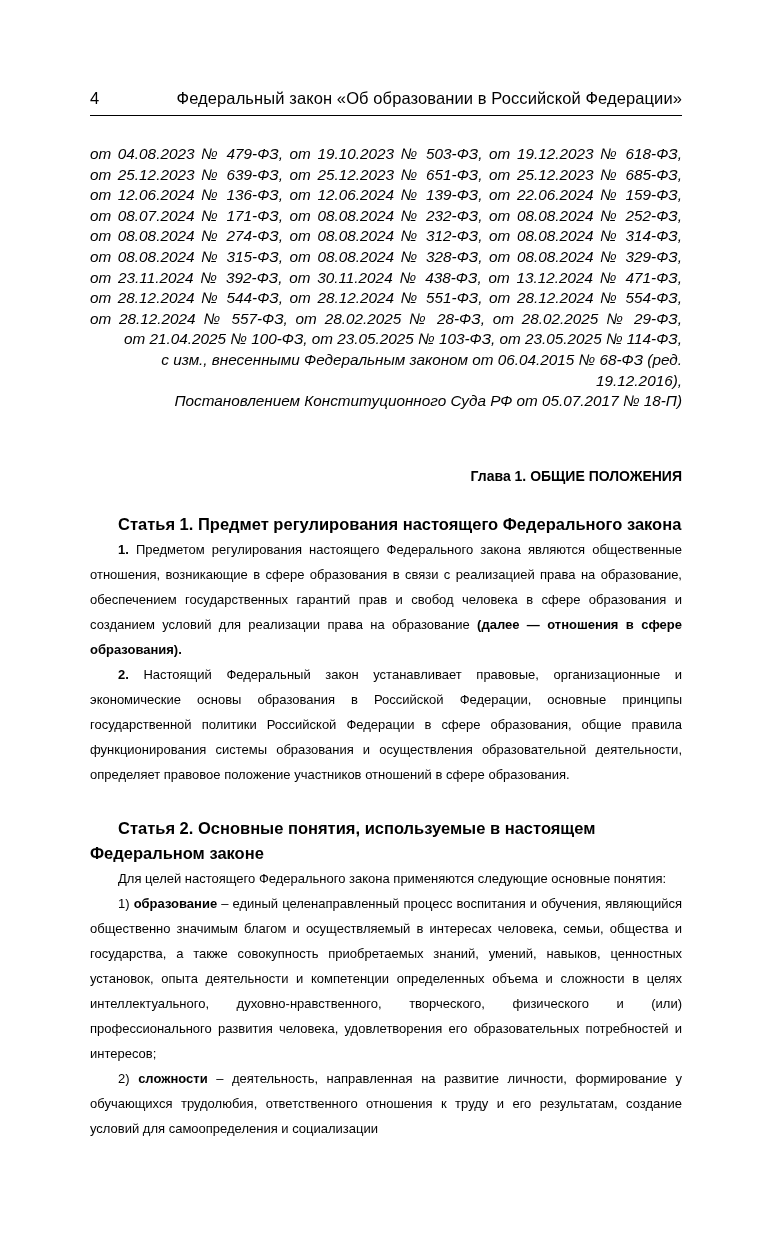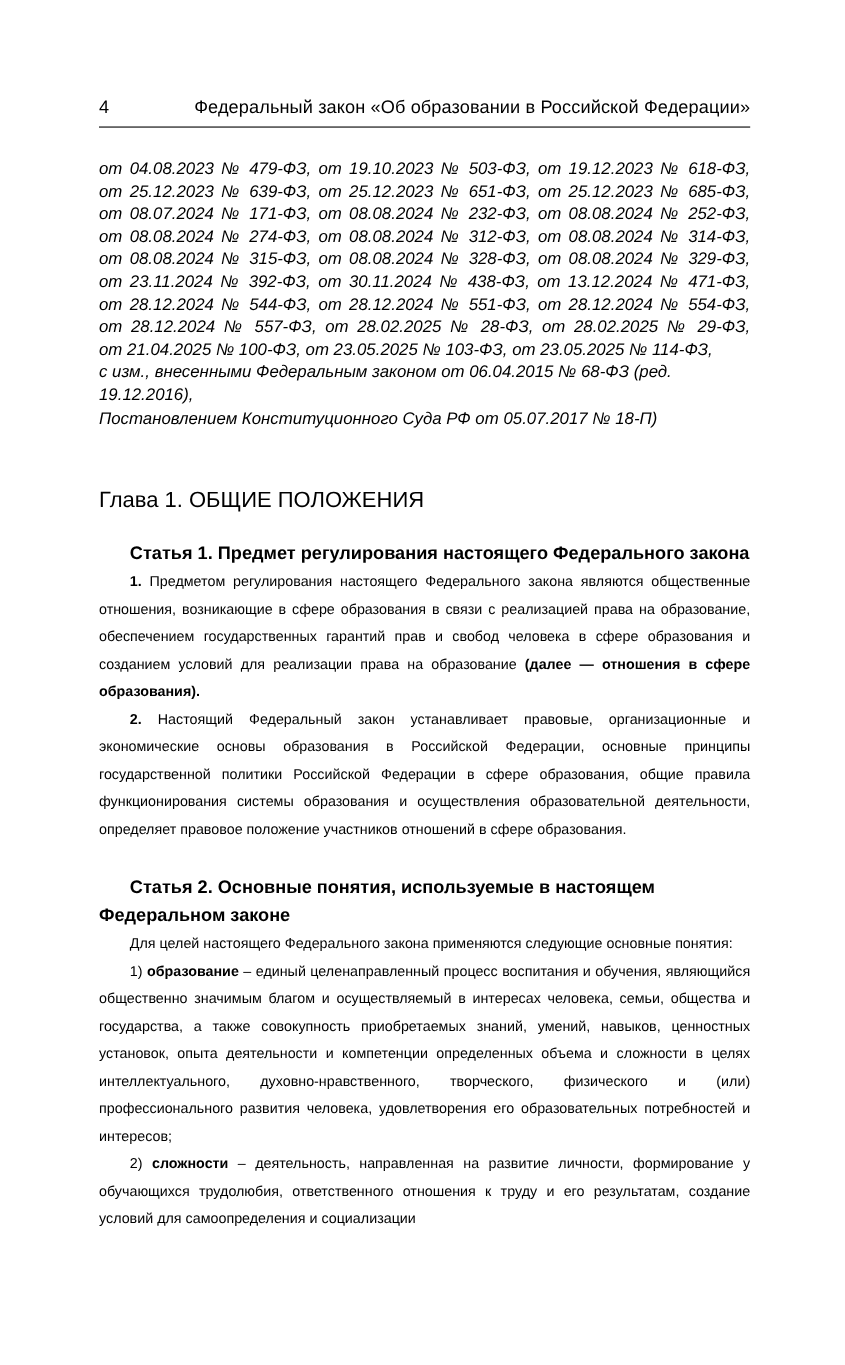--- a/index.html
+++ b/index.html
@@ -34,30 +34,30 @@
     border-bottom: 1.6px solid #000;
     margin-top: 7px;
     height: 0;
   }
   .amendments {
     margin-top: 28px;
     font-style: italic;
     font-size: 15.3px;
     line-height: 20.6px;
   }
-  .am-line { text-align: left; }
+  .am-line { text-align: right; }
   .am-line.just {
     text-align: justify;
     text-align-last: justify;
   }
   .chapter {
     margin: 52px 0 0 0;
-    text-align: left;
-    font-weight: normal;
-    font-size: 20px;
+    text-align: right;
+    font-weight: bold;
+    font-size: 14px;
     line-height: 24px;
   }
   .art-title {
     font-weight: bold;
     font-size: 16.5px;
     line-height: 25px;
     text-indent: 28px;
     margin: 0;
   }
   .art-title.first { margin-top: 24px; }
@@ -78,20 +78,21 @@
 
   <div class="pagehead">
     <span class="pagenum">4</span>
     <span class="runtitle">Федеральный закон «Об образовании в Российской Федерации»</span>
   </div>
   <div class="rule"></div>
 
   <div class="amendments">
     <div class="am-line just">от 04.08.2023 № 479-ФЗ, от 19.10.2023 № 503-ФЗ, от 19.12.2023 № 618-ФЗ,</div>
     <div class="am-line just">от 25.12.2023 № 639-ФЗ, от 25.12.2023 № 651-ФЗ, от 25.12.2023 № 685-ФЗ,</div>
+    <div class="am-line just">от 12.06.2024 № 136-ФЗ, от 12.06.2024 № 139-ФЗ, от 22.06.2024 № 159-ФЗ,</div>
     <div class="am-line just">от 08.07.2024 № 171-ФЗ, от 08.08.2024 № 232-ФЗ, от 08.08.2024 № 252-ФЗ,</div>
     <div class="am-line just">от 08.08.2024 № 274-ФЗ, от 08.08.2024 № 312-ФЗ, от 08.08.2024 № 314-ФЗ,</div>
     <div class="am-line just">от 08.08.2024 № 315-ФЗ, от 08.08.2024 № 328-ФЗ, от 08.08.2024 № 329-ФЗ,</div>
     <div class="am-line just">от 23.11.2024 № 392-ФЗ, от 30.11.2024 № 438-ФЗ, от 13.12.2024 № 471-ФЗ,</div>
     <div class="am-line just">от 28.12.2024 № 544-ФЗ, от 28.12.2024 № 551-ФЗ, от 28.12.2024 № 554-ФЗ,</div>
     <div class="am-line just">от 28.12.2024 № 557-ФЗ, от 28.02.2025 № 28-ФЗ, от 28.02.2025 № 29-ФЗ,</div>
     <div class="am-line">от 21.04.2025 № 100-ФЗ, от 23.05.2025 № 103-ФЗ, от 23.05.2025 № 114-ФЗ,</div>
     <div class="am-line">с изм., внесенными Федеральным законом от 06.04.2015 № 68-ФЗ (ред. 19.12.2016),</div>
     <div class="am-line">Постановлением Конституционного Суда РФ от 05.07.2017 № 18-П)</div>
   </div>

